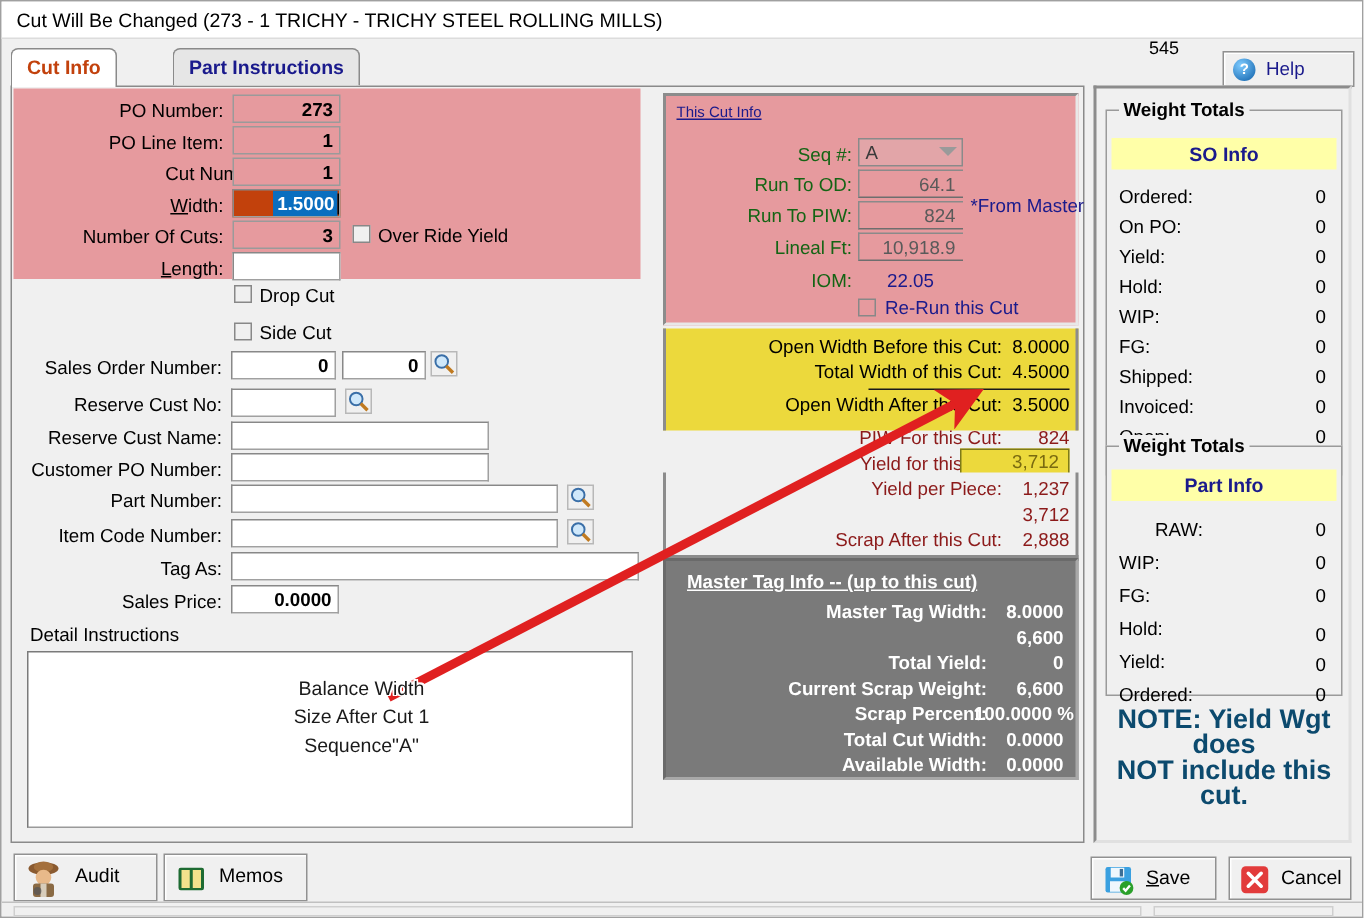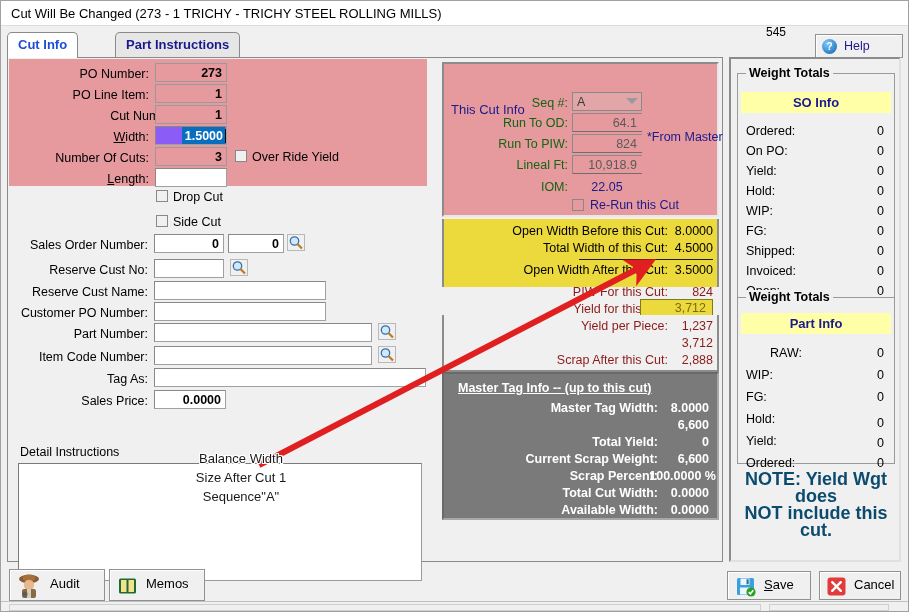--- a/index.html
+++ b/index.html
@@ -28,21 +28,21 @@
     white-space: nowrap;
     border-bottom: 1px solid #dcdcdc;
   }
   
   #tabstrip { position: absolute; left: 6px; top: 31px; height: 25px; }
   .tab {
     position: absolute; top: 0; height: 25px;
     border: 1px solid #8a8a8a;
     border-bottom: none;
     border-radius: 5px 5px 0 0;
-    font-weight: bold; font-size: 13px; color: #1d4ed8;
+    font-weight: bold; font-size: 13px; color: #c2410c;
     padding: 4px 10px 0 10px;
     white-space: nowrap;
   }
   .tab.active { background: #ffffff; left: 0; z-index: 3; height: 26px; }
   .tab.inactive { background: #e6e6e6; left: 108px; z-index: 2; color: #1a1a8c; }
   
   #mainpanel {
     position: absolute; left: 6px; top: 56px;
     width: 716px; height: 505px;
     background: #f0f0f0;
@@ -83,22 +83,22 @@
   
   #cutinfo {
     position: absolute; left: 434px; top: 4px;
     width: 277px; height: 155px;
     background: #e69a9e;
     border: 2px solid #8c8c8c;
     border-right-color: #e8e8e8; border-bottom-color: #e8e8e8;
   }
   .cuthdr {
     position: absolute; left: 7px; top: 6px;
-    color: #1a1a8c; font-size: 13px;
-    margin-top: 32px;
+    color: #1a1a8c; font-size: 10px;
+    text-decoration: underline;
   }
   .greenlbl {
     position: absolute; text-align: right; color: #146414;
     font-size: 12.5px; white-space: nowrap;
   }
   .grayfield {
     position: absolute; background: #e69a9e;
     border: 1px solid #8a8a8a;
     border-right: none; border-bottom: 1px solid #6e6e6e;
     color: #5a5a5a; font-size: 12.5px; text-align: right;
@@ -156,21 +156,21 @@
     position: absolute; text-align: right; color: #ffffff;
     font-weight: bold; font-size: 12.5px; white-space: nowrap;
   }
   .mval {
     position: absolute; text-align: right; color: #ffffff;
     font-weight: bold; font-size: 12.5px; white-space: nowrap;
   }
   
   #detailgroup {
     position: absolute; left: 8px; top: 358px;
-    width: 410px; height: 136px; margin-top: 29px;
+    width: 410px; height: 136px;
   }
   #detaillabel { position: absolute; left: 4px; top: 0; font-size: 12.5px; }
   #detailbox {
     position: absolute; left: 2px; top: 18px;
     width: 404px; height: 118px;
     background: #ffffff;
     border: 1px solid #9a9a9a;
     border-top: 1px solid #7a7a7a; border-left: 1px solid #7a7a7a;
   }
   
@@ -273,21 +273,21 @@
       <div class="flabel" style="left:0;top:8px;width:140px;">PO Number:</div>
       <div class="flabel" style="left:0;top:29px;width:140px;">PO Line Item:</div>
       <div class="flabel" style="left:0;top:50px;width:140px;margin-left:32px;">Cut Number:</div>
       <div class="flabel" style="left:0;top:71px;width:140px;"><span class="udl">W</span>idth:</div>
       <div class="flabel" style="left:0;top:92px;width:140px;">Number Of Cuts:</div>
       <div class="flabel" style="left:0;top:113px;width:140px;"><span class="udl">L</span>ength:</div>
 
       <div class="finput pinkbg" style="left:146px;top:4px;width:72px;height:19px;">273</div>
       <div class="finput pinkbg" style="left:146px;top:25px;width:72px;height:19px;">1</div>
       <div class="finput pinkbg" style="left:146px;top:46px;width:72px;height:19px;">1</div>
-      <div class="finput" style="left:146px;top:67px;width:72px;height:19px;background:#8b5cf6;padding:0;">
+      <div class="finput" style="left:146px;top:67px;width:72px;height:19px;background:#c2410c;padding:0;">
         <span style="display:inline-block;background:#0a6ebf;color:#fff;padding:1px 2px 1px 3px;">1.5000</span><span style="border-left:1px solid #000;"></span>
       </div>
       <div class="finput pinkbg" style="left:146px;top:88px;width:72px;height:19px;">3</div>
       <div class="finput" style="left:146px;top:109px;width:72px;height:19px;"></div>
 
       <div class="cbox" style="left:226px;top:91px;"></div>
       <div class="cbl" style="left:243px;top:91px;">Over Ride Yield</div>
     </div>
 
     <div class="cbox" style="left:148px;top:132px;"></div>

